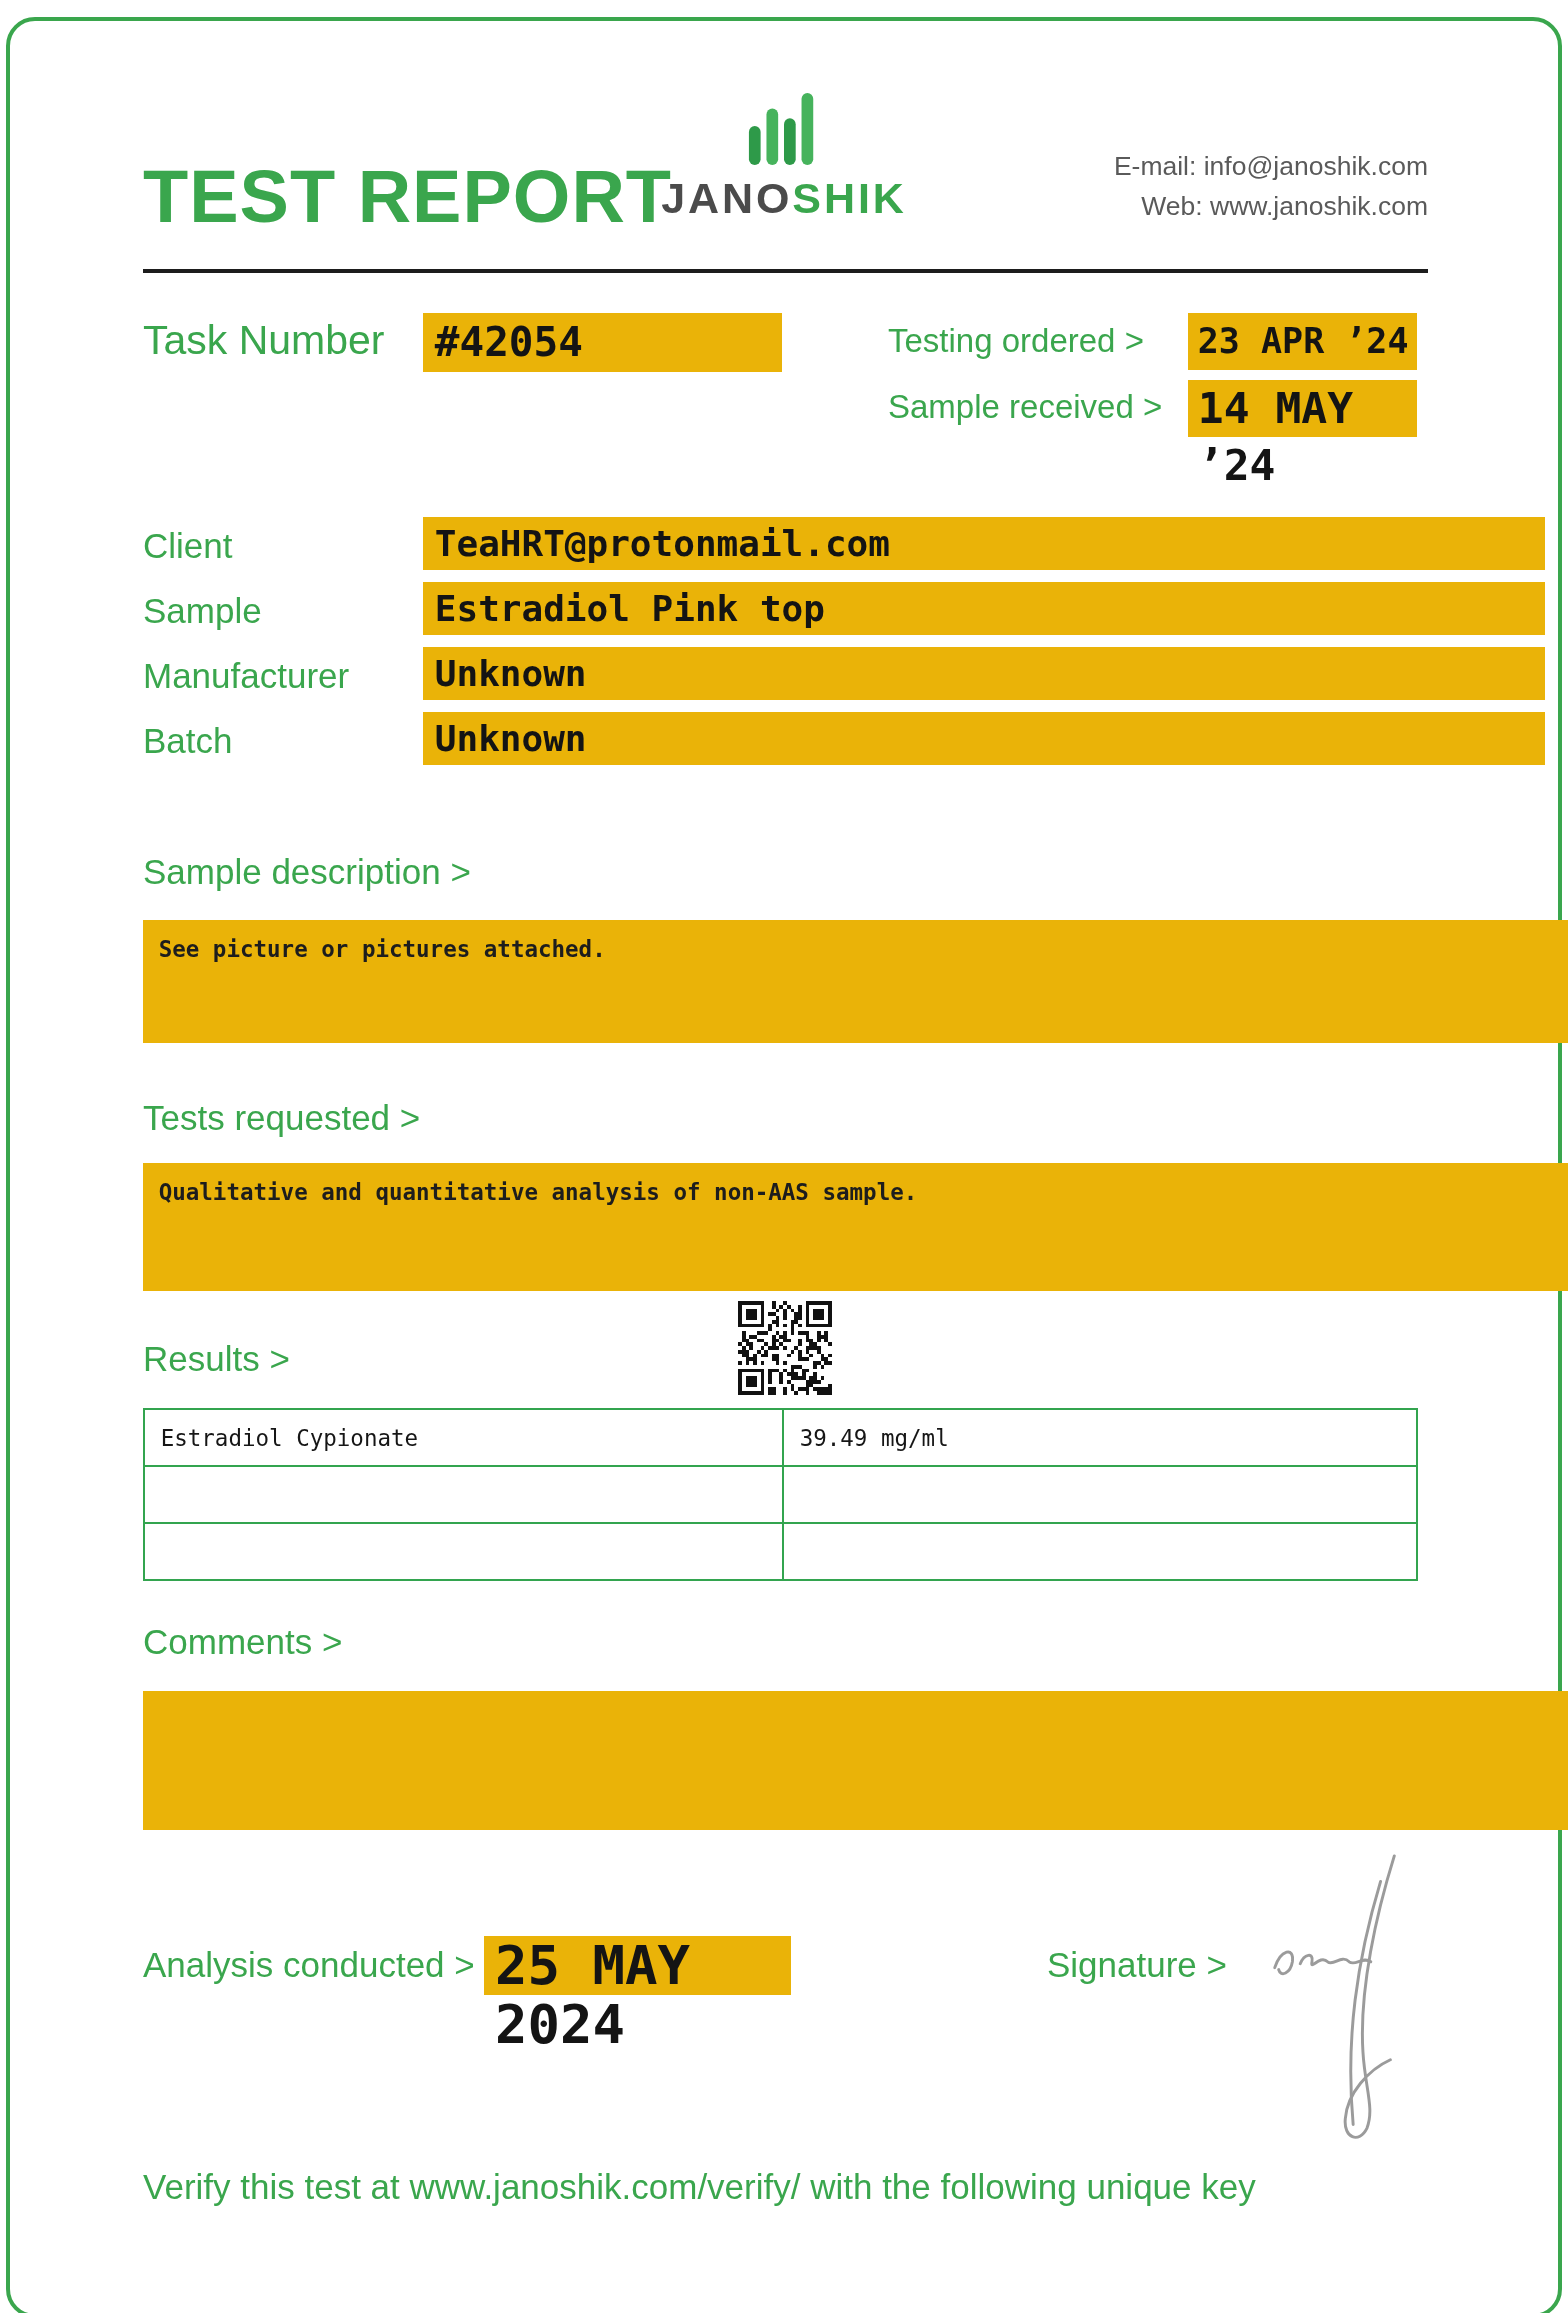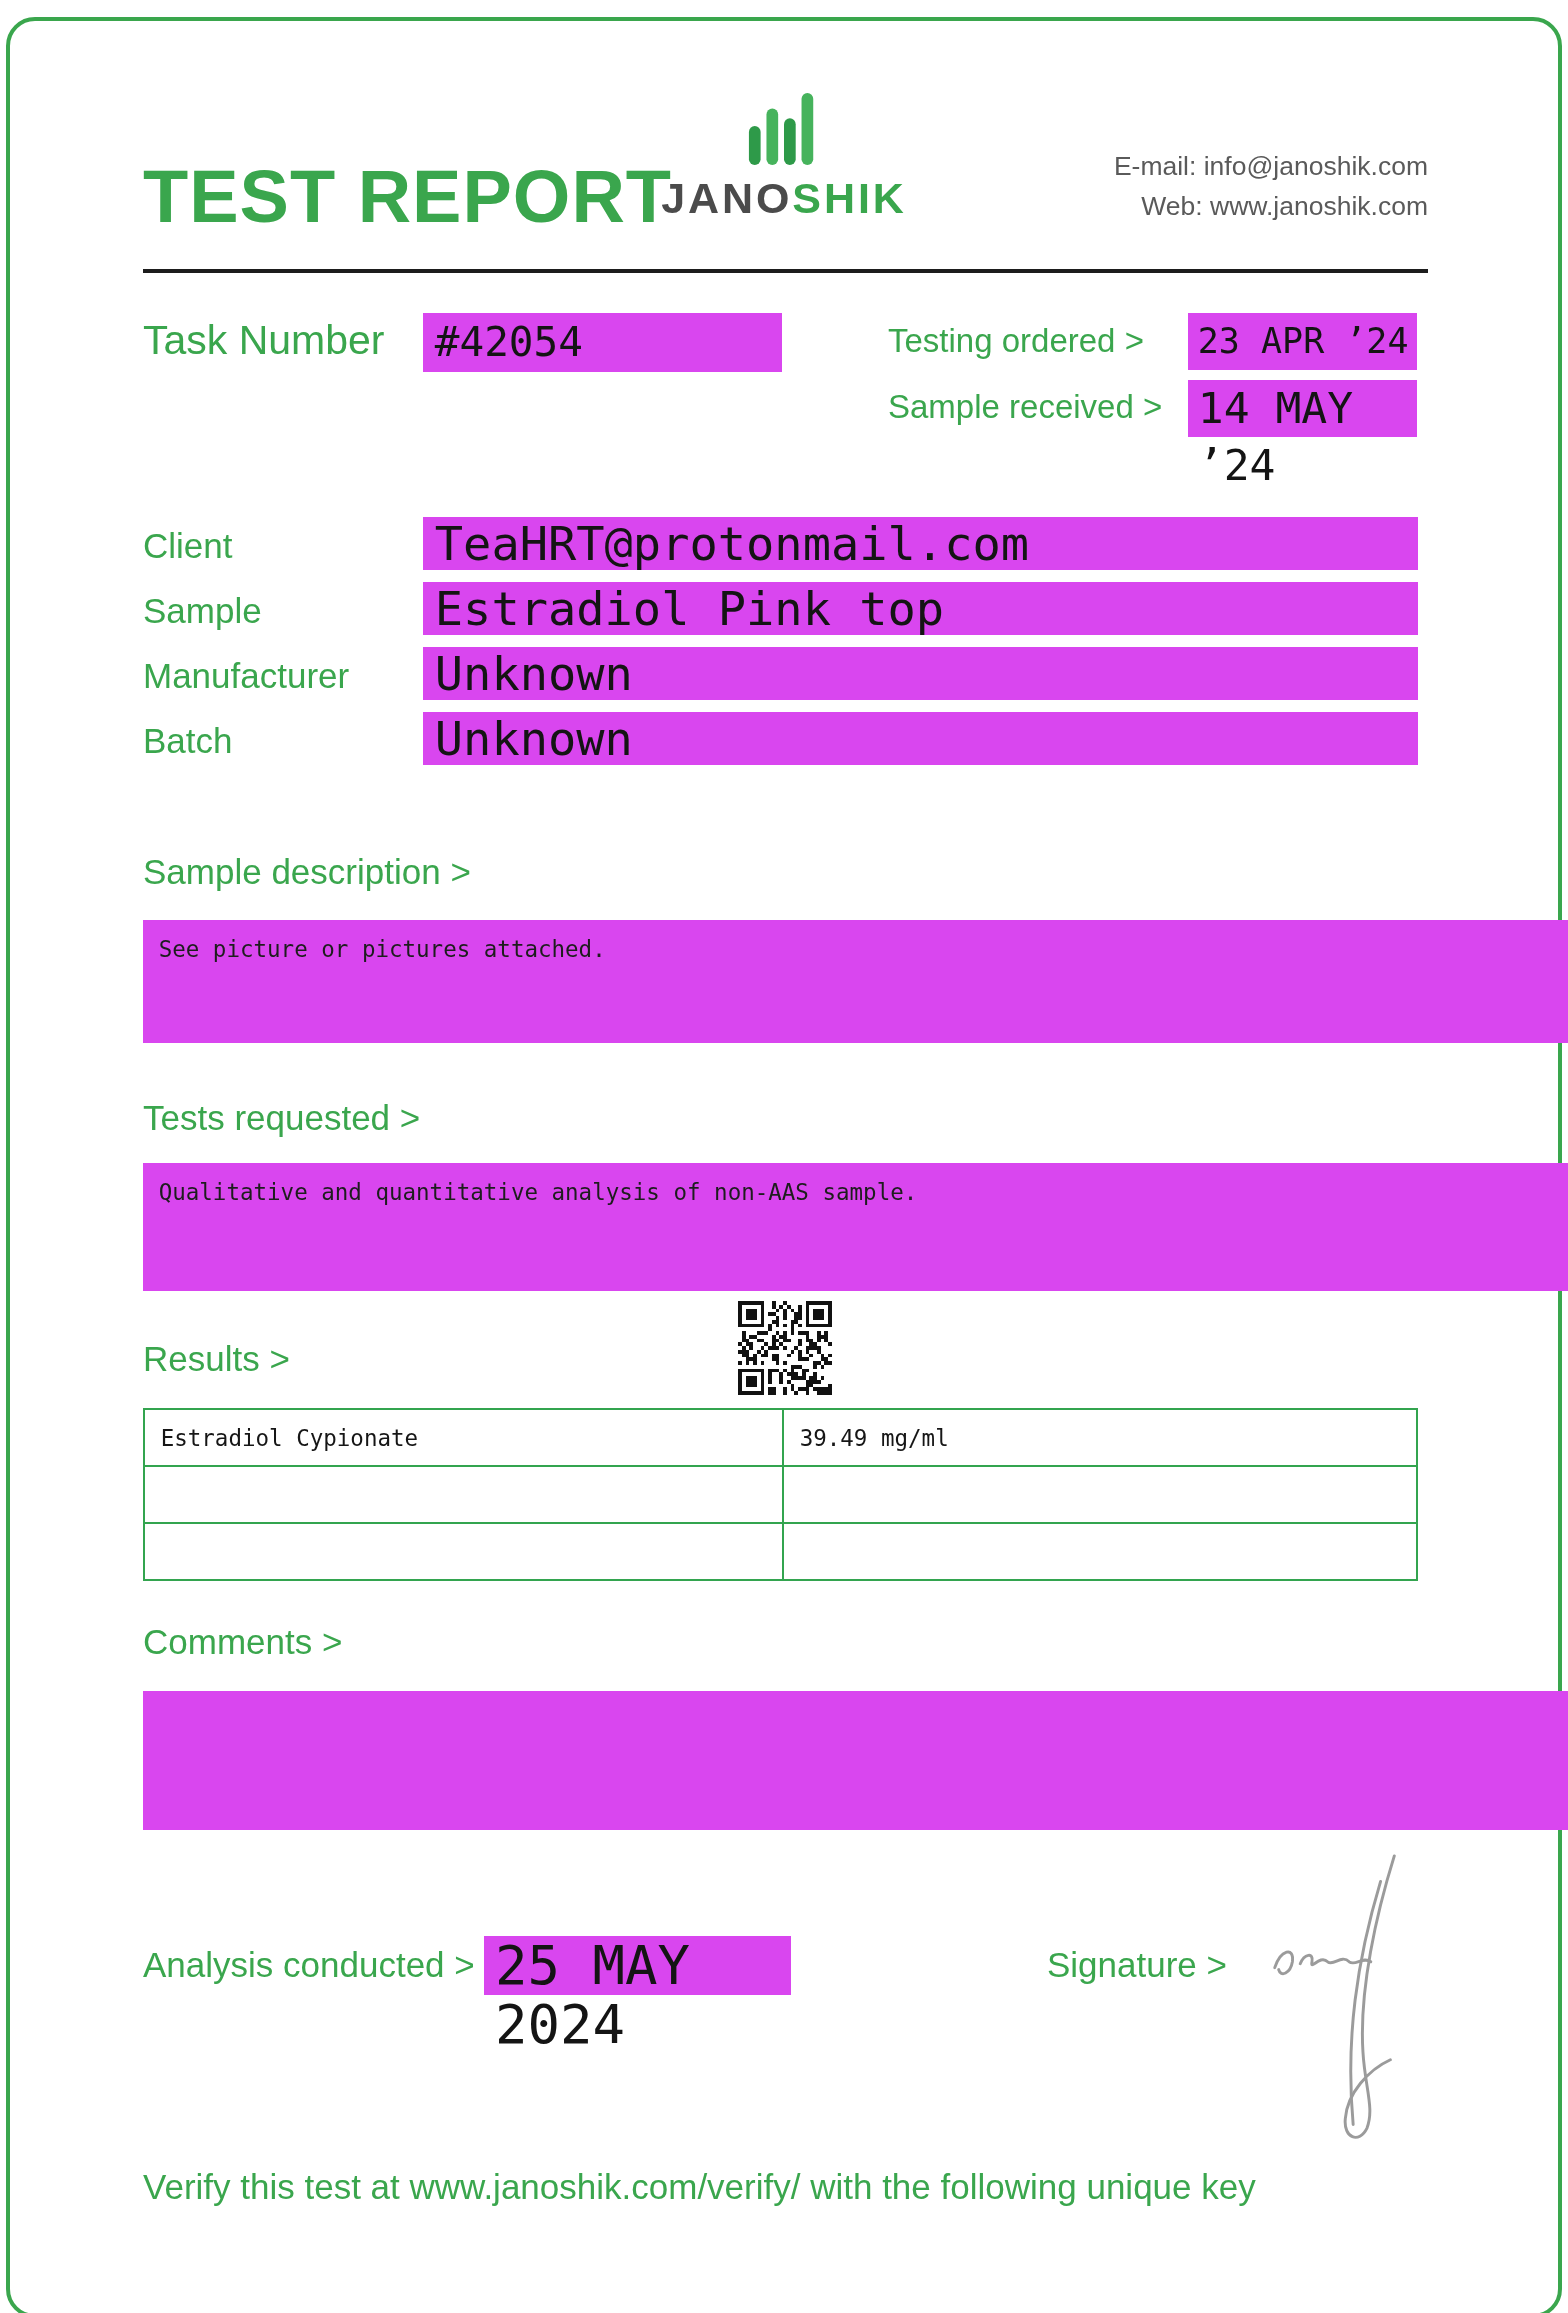--- a/index.html
+++ b/index.html
@@ -8,42 +8,42 @@
     position:relative; width:1568px; height:2313px; margin:11px auto;
     background:#ffffff; overflow:hidden;
     font-family:"Liberation Sans", sans-serif; color:#141414;
   }
   .frame {
     position:absolute; inset:5.9px; border:4.9px solid #3aa64d;
     border-radius:29px; pointer-events:none;
   }
   .green { color:#3aa64d; }
   .mono { font-family:"DejaVu Sans Mono", monospace; }
-  .graybox { background:#d946ef; position:absolute; }
+  .graybox { background:#eab308; position:absolute;font-weight:bold; }
 
   
   .title { position:absolute; left:143px; top:147px; font-size:74px; font-weight:700; letter-spacing:1px; color:#3aa64d; line-height:78px; }
   .logo-icon { position:absolute; left:50%; transform:translateX(-50%); top:80px; }
   .logo-text { position:absolute; left:50%; transform:translateX(-50%); top:163px; font-size:43px; font-weight:700; letter-spacing:2.9px; white-space:nowrap; }
   .logo-jano { color:#4b4b4b; }
   .logo-shik { color:#3aa64d; }
   .contact { position:absolute; right:140px; top:135px; text-align:right; font-size:26.5px; line-height:40px; color:#5a5a5a; }
   .divider { position:absolute; left:143px; top:258px; width:1285px; height:3.9px; background:#1d1d1d; }
 
   
   .task-label { position:absolute; left:143px; top:306px; font-size:41px; line-height:47px; }
   .task-box { left:423px; top:302px; width:359px; height:59px; line-height:59px; padding-left:11.8px; font-size:41px; }
   .ordered-label { position:absolute; left:888px; top:310px; font-size:33px; line-height:39px; }
   .ordered-box { left:1188px; top:302px; width:229px; height:57px; line-height:57px; padding-left:9.8px; font-size:35px; }
   .received-label { position:absolute; left:888px; top:376px; font-size:33px; line-height:39px; }
   .received-box { left:1188px; top:369px; width:229px; height:57px; line-height:57px; padding-left:9.8px; font-size:43px; }
 
   
   .detail-label { position:absolute; left:143px; font-size:35px; line-height:41px; }
-  .detail-box { left:423px; width:995px; height:53px; line-height:53px; padding-left:11.8px; font-size:47px; }
+  .detail-box { left:423px; width:1122px; height:53px; line-height:53px; padding-left:11.8px; font-size:36px; }
 
   
   .sec-heading { position:absolute; left:143px; font-size:35px; line-height:43px; }
   .text-box { left:143px; width:1451px; padding:13.7px 15.7px; font-size:22.5px; line-height:31px; color:#1d1d1d; }
 
   
   .qr { position:absolute; left:738px; top:1290px; width:94px; height:94px; }
 
   
   .results-table { position:absolute; left:143px; top:1397px; width:1275px; border-collapse:collapse; }

